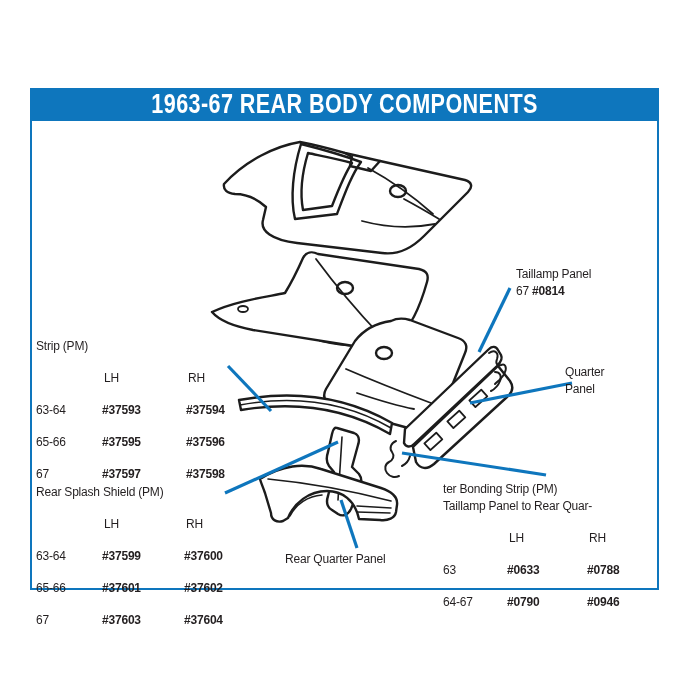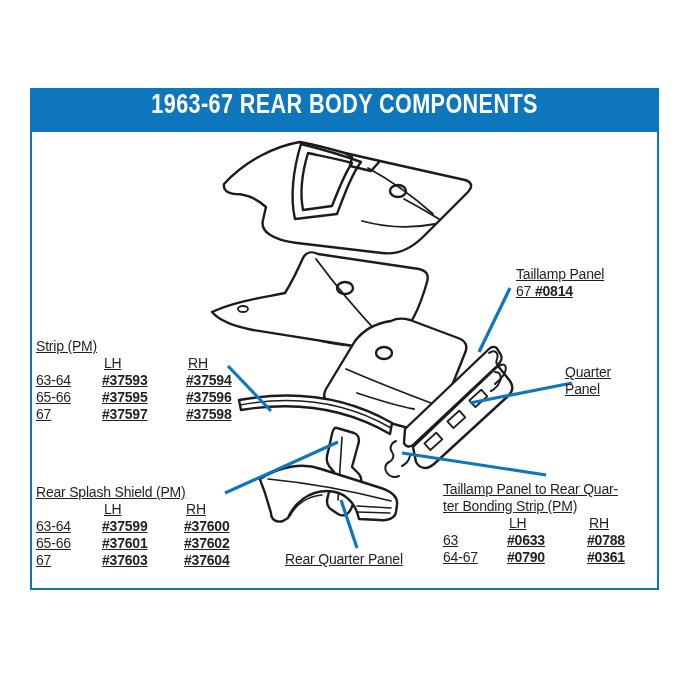--- a/index.html
+++ b/index.html
@@ -10,37 +10,37 @@
   *{margin:0;padding:0;box-sizing:border-box;}
   html,body{width:680px;height:680px;background:#ffffff;overflow:hidden;}
   body{font-family:"Liberation Sans", sans-serif;color:var(--ink);}
   .page{position:relative;width:680px;height:680px;background:#ffffff;}
 
   .frame{
     position:absolute;left:30px;top:88px;width:629px;height:502px;
     border:2px solid var(--blue);background:#ffffff;
   }
   .titlebar{
-    position:absolute;left:30px;top:88px;width:629px;height:44px;
+    position:absolute;left:30px;top:88px;width:629px;height:33px;
     background:var(--blue);display:flex;justify-content:center;
   }
   .titlebar .title{
     color:#ffffff;font-weight:bold;font-size:27px;line-height:33px;
     display:inline-block;transform:scaleX(0.80);transform-origin:center;
     white-space:nowrap;letter-spacing:0.5px;
   }
 
   svg.diagram{position:absolute;left:0;top:0;width:680px;height:680px;z-index:1;}
 
-  .callout{position:absolute;z-index:2;font-size:14px;line-height:17px;letter-spacing:-0.2px;white-space:nowrap;text-decoration:underline;}
+  .callout{position:absolute;z-index:2;font-size:12px;line-height:17px;letter-spacing:-0.2px;white-space:nowrap;}
   .parts-table{display:grid;}
   .cols-left{grid-template-columns:66px 84px auto;}
   .cols-left2{grid-template-columns:66px 82px auto;}
   .cols-right{grid-template-columns:64px 80px auto;}
-  .parts-table span{display:block;height:17px;}
+  .parts-table span{display:block;height:17px;margin-top:15px;}
   .pn{font-weight:bold;}
   .hdr{padding-left:2px;}
 </style>
 </head>
 <body>
 
 <div class="page">
 
   <div class="frame"></div>
 
@@ -158,32 +158,32 @@
     <div>Taillamp Panel</div>
     <div><span style="display:inline">67</span> <span style="display:inline" class="pn">#0814</span></div>
   </div>
 
   <div class="callout" style="left:565px;top:364px;">
     <div>Quarter</div>
     <div>Panel</div>
   </div>
 
   <div class="callout" style="left:443px;top:481px;">
+    <div>ter Bonding Strip (PM)</div>
     <div>Taillamp Panel to Rear Quar-</div>
-    <div>ter Bonding Strip (PM)</div>
     <div class="parts-table cols-right">
       <span></span>
       <span class="hdr">LH</span>
       <span class="hdr">RH</span>
       <span>63</span>
       <span class="pn">#0633</span>
       <span class="pn">#0788</span>
       <span>64-67</span>
       <span class="pn">#0790</span>
-      <span class="pn">#0361</span>
+      <span class="pn">#0946</span>
     </div>
   </div>
 
   <div class="callout" style="left:285px;top:551px;">
     <div>Rear Quarter Panel</div>
   </div>
 
 </div>
 
 </body></html>

